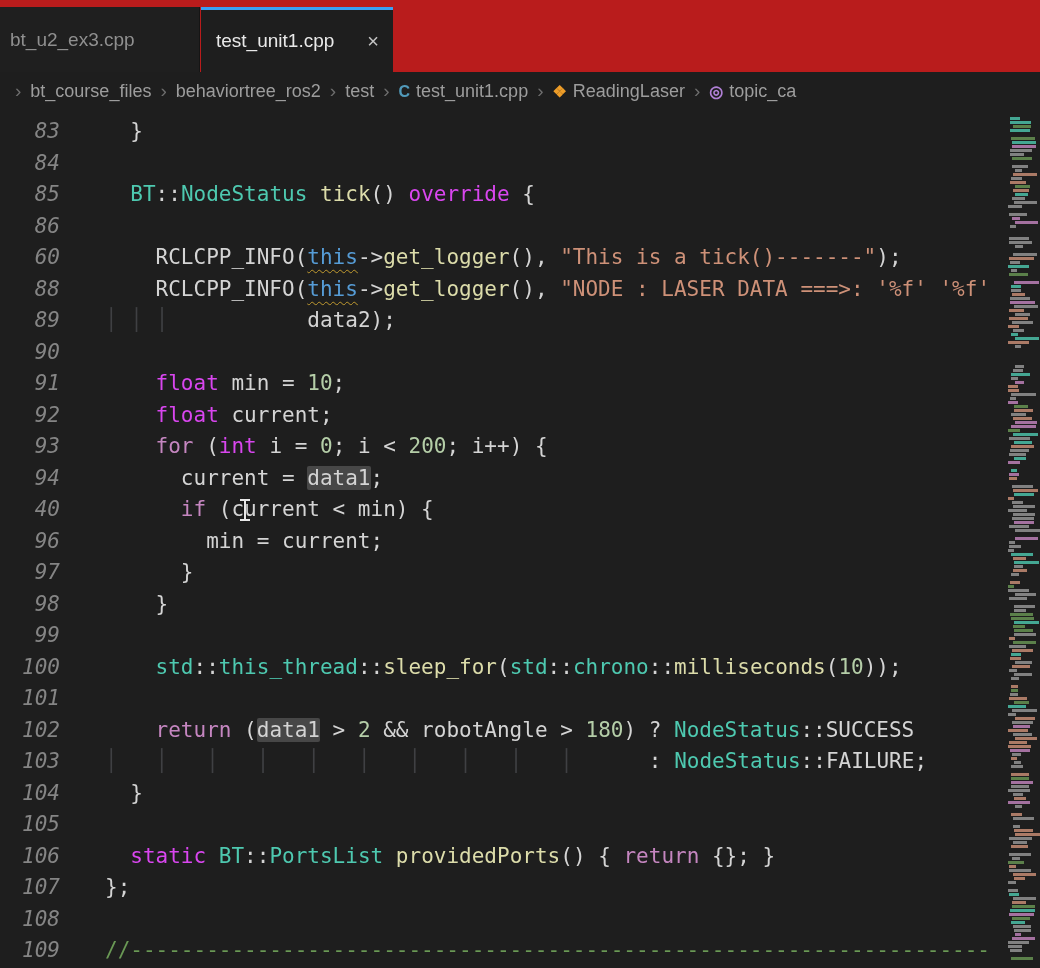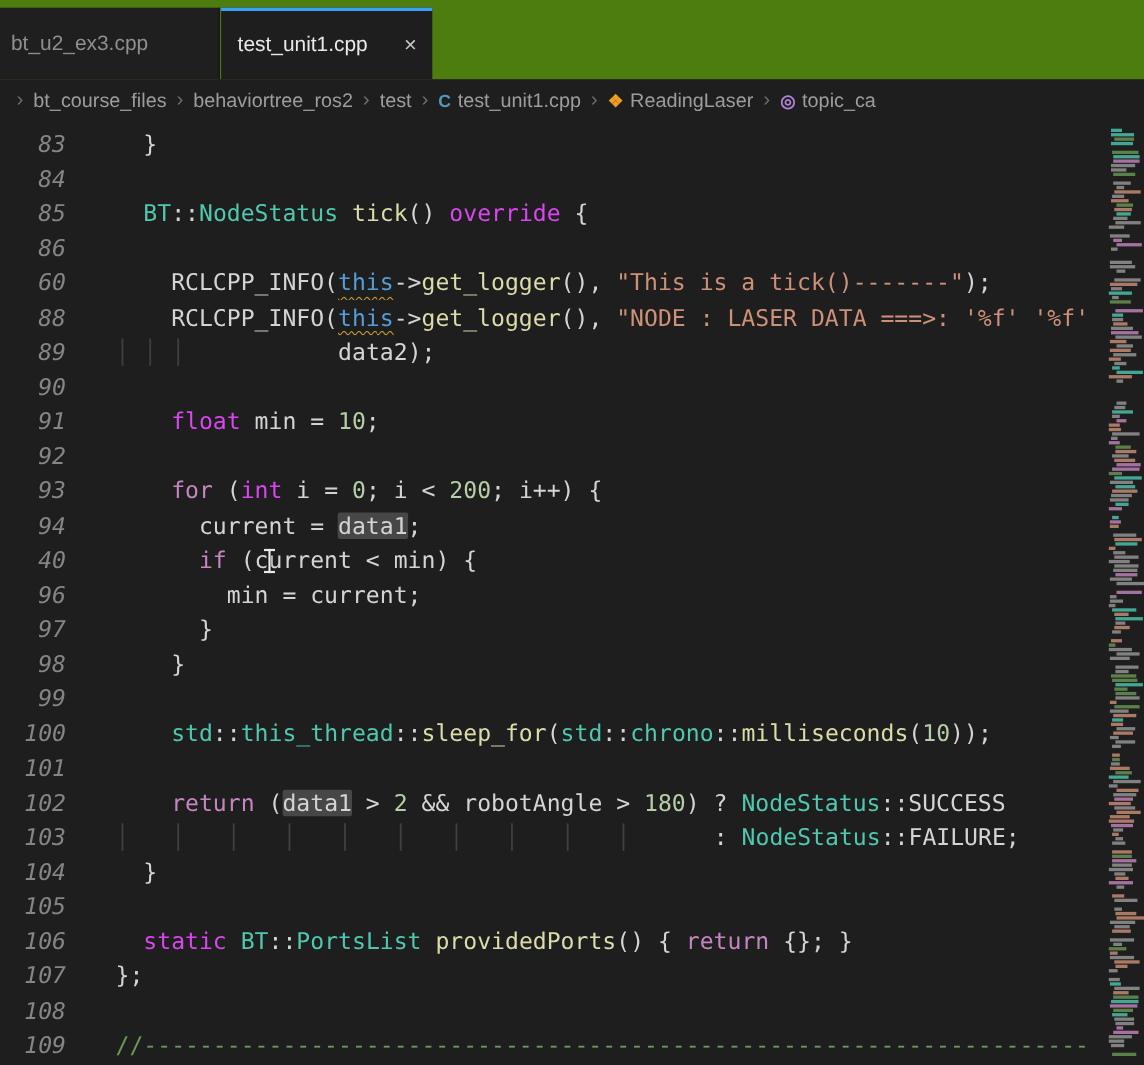--- a/index.html
+++ b/index.html
@@ -1,19 +1,19 @@
 <!DOCTYPE html>
 <html><head>
 <meta charset="utf-8">
 <style>
   html,body{margin:0;padding:0;background:#1e1e1e;}
   body{width:1040px;height:968px;overflow:hidden;font-family:"Liberation Sans",sans-serif;position:relative;}
 
   
-  .topchrome{position:relative;height:72px;background:#4d7c0f;}
+  .topchrome{position:relative;height:72px;background:#b91c1c;}
   .tab{position:absolute;top:7px;height:65px;display:flex;align-items:center;box-sizing:border-box;
        font-size:19px;cursor:pointer;}
   .tab-inactive{left:0;width:200px;background:#1f1f1f;color:#8f8f8f;padding-left:10px;border-right:1px solid #151515;}
   .tab-active{left:201px;width:192px;background:#1e1e1e;color:#e9e9e9;border-top:3px solid #3aa0f3;
        padding:0 12px 0 15px;justify-content:space-between;}
   .tab-close{color:#c5c5c5;font-size:20px;padding:0 2px;line-height:1;}
 
   
   .breadcrumb{height:38px;background:#1e1e1e;display:flex;align-items:center;padding-left:8px;
        color:#9d9d9d;font-size:18px;white-space:nowrap;overflow:hidden;}
@@ -88,21 +88,21 @@
     <div class="code-area">
         <div class="code-line"><div class="ln">83</div><div class="code"><span class="tk-p">  }</span></div></div>
         <div class="code-line"><div class="ln">84</div><div class="code"></div></div>
         <div class="code-line"><div class="ln">85</div><div class="code"><span class="tk-p">  </span><span class="tk-t">BT</span><span class="tk-p">::</span><span class="tk-t">NodeStatus</span><span class="tk-p"> </span><span class="tk-f">tick</span><span class="tk-p">() </span><span class="tk-b">override</span><span class="tk-p"> {</span></div></div>
         <div class="code-line"><div class="ln">86</div><div class="code"></div></div>
         <div class="code-line"><div class="ln">60</div><div class="code"><span class="tk-p">    RCLCPP_INFO(</span><span class="tk-w">this</span><span class="tk-p">-&gt;</span><span class="tk-f">get_logger</span><span class="tk-p">(), </span><span class="tk-s">"This is a tick()-------"</span><span class="tk-p">);</span></div></div>
         <div class="code-line"><div class="ln">88</div><div class="code"><span class="tk-p">    RCLCPP_INFO(</span><span class="tk-w">this</span><span class="tk-p">-&gt;</span><span class="tk-f">get_logger</span><span class="tk-p">(), </span><span class="tk-s">"NODE : LASER DATA ===&gt;: '%f' '%f'</span></div></div>
         <div class="code-line"><div class="ln">89</div><div class="code"><span class="tk-g">│</span><span class="tk-p"> </span><span class="tk-g">│</span><span class="tk-p"> </span><span class="tk-g">│</span><span class="tk-p">           </span><span class="tk-p">data2);</span></div></div>
         <div class="code-line"><div class="ln">90</div><div class="code"></div></div>
         <div class="code-line"><div class="ln">91</div><div class="code"><span class="tk-p">    </span><span class="tk-b">float</span><span class="tk-p"> min = </span><span class="tk-n">10</span><span class="tk-p">;</span></div></div>
-        <div class="code-line"><div class="ln">92</div></div>
+        <div class="code-line"><div class="ln">92</div><div class="code"><span class="tk-p">    </span><span class="tk-b">float</span><span class="tk-p"> current;</span></div></div>
         <div class="code-line"><div class="ln">93</div><div class="code"><span class="tk-p">    </span><span class="tk-k">for</span><span class="tk-p"> (</span><span class="tk-b">int</span><span class="tk-p"> i = </span><span class="tk-n">0</span><span class="tk-p">; i &lt; </span><span class="tk-n">200</span><span class="tk-p">; i++) {</span></div></div>
         <div class="code-line"><div class="ln">94</div><div class="code"><span class="tk-p">      current = </span><span class="tk-hl">data1</span><span class="tk-p">;</span></div></div>
         <div class="code-line"><div class="ln">40</div><div class="code"><span class="tk-p">      </span><span class="tk-k">if</span><span class="tk-p"> (current &lt; min) {</span></div></div>
         <div class="code-line"><div class="ln">96</div><div class="code"><span class="tk-p">        min = current;</span></div></div>
         <div class="code-line"><div class="ln">97</div><div class="code"><span class="tk-p">      }</span></div></div>
         <div class="code-line"><div class="ln">98</div><div class="code"><span class="tk-p">    }</span></div></div>
         <div class="code-line"><div class="ln">99</div><div class="code"></div></div>
         <div class="code-line"><div class="ln">100</div><div class="code"><span class="tk-p">    </span><span class="tk-t">std</span><span class="tk-p">::</span><span class="tk-t">this_thread</span><span class="tk-p">::</span><span class="tk-f">sleep_for</span><span class="tk-p">(</span><span class="tk-t">std</span><span class="tk-p">::</span><span class="tk-t">chrono</span><span class="tk-p">::</span><span class="tk-f">milliseconds</span><span class="tk-p">(</span><span class="tk-n">10</span><span class="tk-p">));</span></div></div>
         <div class="code-line"><div class="ln">101</div><div class="code"></div></div>
         <div class="code-line"><div class="ln">102</div><div class="code"><span class="tk-p">    </span><span class="tk-k">return</span><span class="tk-p"> (</span><span class="tk-hl">data1</span><span class="tk-p"> &gt; </span><span class="tk-n">2</span><span class="tk-p"> &amp;&amp; robotAngle &gt; </span><span class="tk-n">180</span><span class="tk-p">) ? </span><span class="tk-t">NodeStatus</span><span class="tk-p">::SUCCESS</span></div></div>

